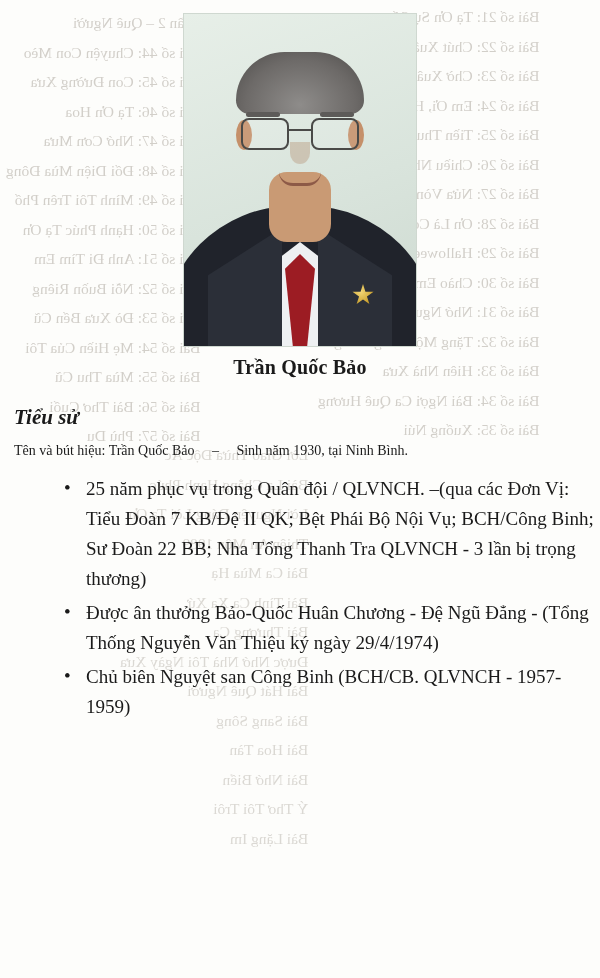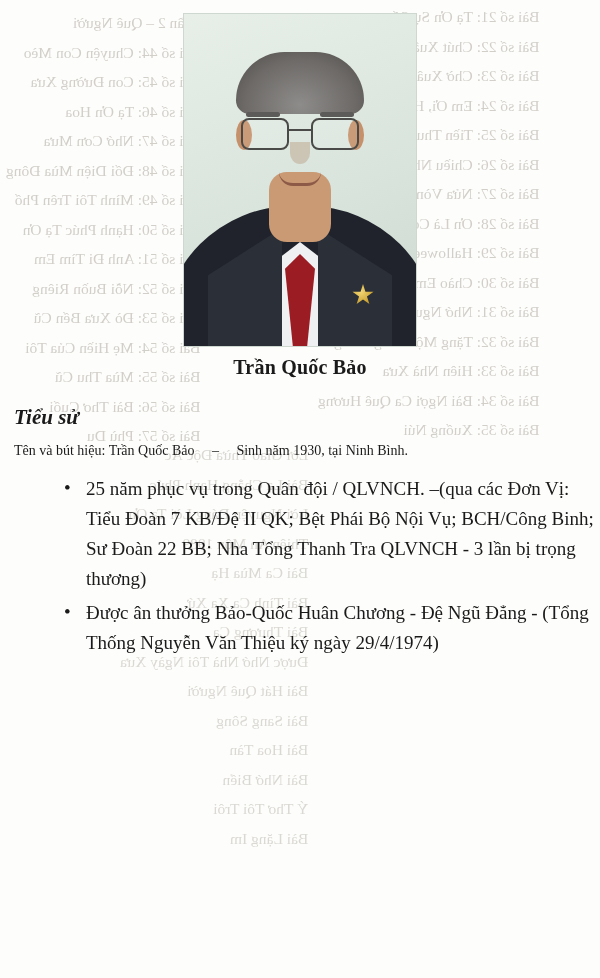--- a/index.html
+++ b/index.html
@@ -361,15 +361,16 @@
   <p class="lede">
     <span>Tên và bút hiệu:</span>
     <span>Trần Quốc Bảo</span>
     <span class="dash">–</span>
     <span>Sinh năm 1930, tại Ninh Bình.</span>
   </p>
 
   <ul class="bullets">
     <li>25 năm phục vụ trong Quân đội / QLVNCH. –(qua các Đơn Vị: Tiểu Đoàn 7 KB/Đệ II QK; Bệt Phái Bộ Nội Vụ; BCH/Công Binh; Sư Đoàn 22 BB; Nha Tổng Thanh Tra QLVNCH - 3 lần bị trọng thương)</li>
     <li>Được ân thưởng Bảo-Quốc Huân Chương - Đệ Ngũ Đẳng - (Tổng Thống Nguyễn Văn Thiệu ký ngày 29/4/1974)</li>
+    <li>Chủ biên Nguyệt san Công Binh (BCH/CB. QLVNCH - 1957-1959)</li>
   </ul>
 
 </div>
 
 </body></html>

